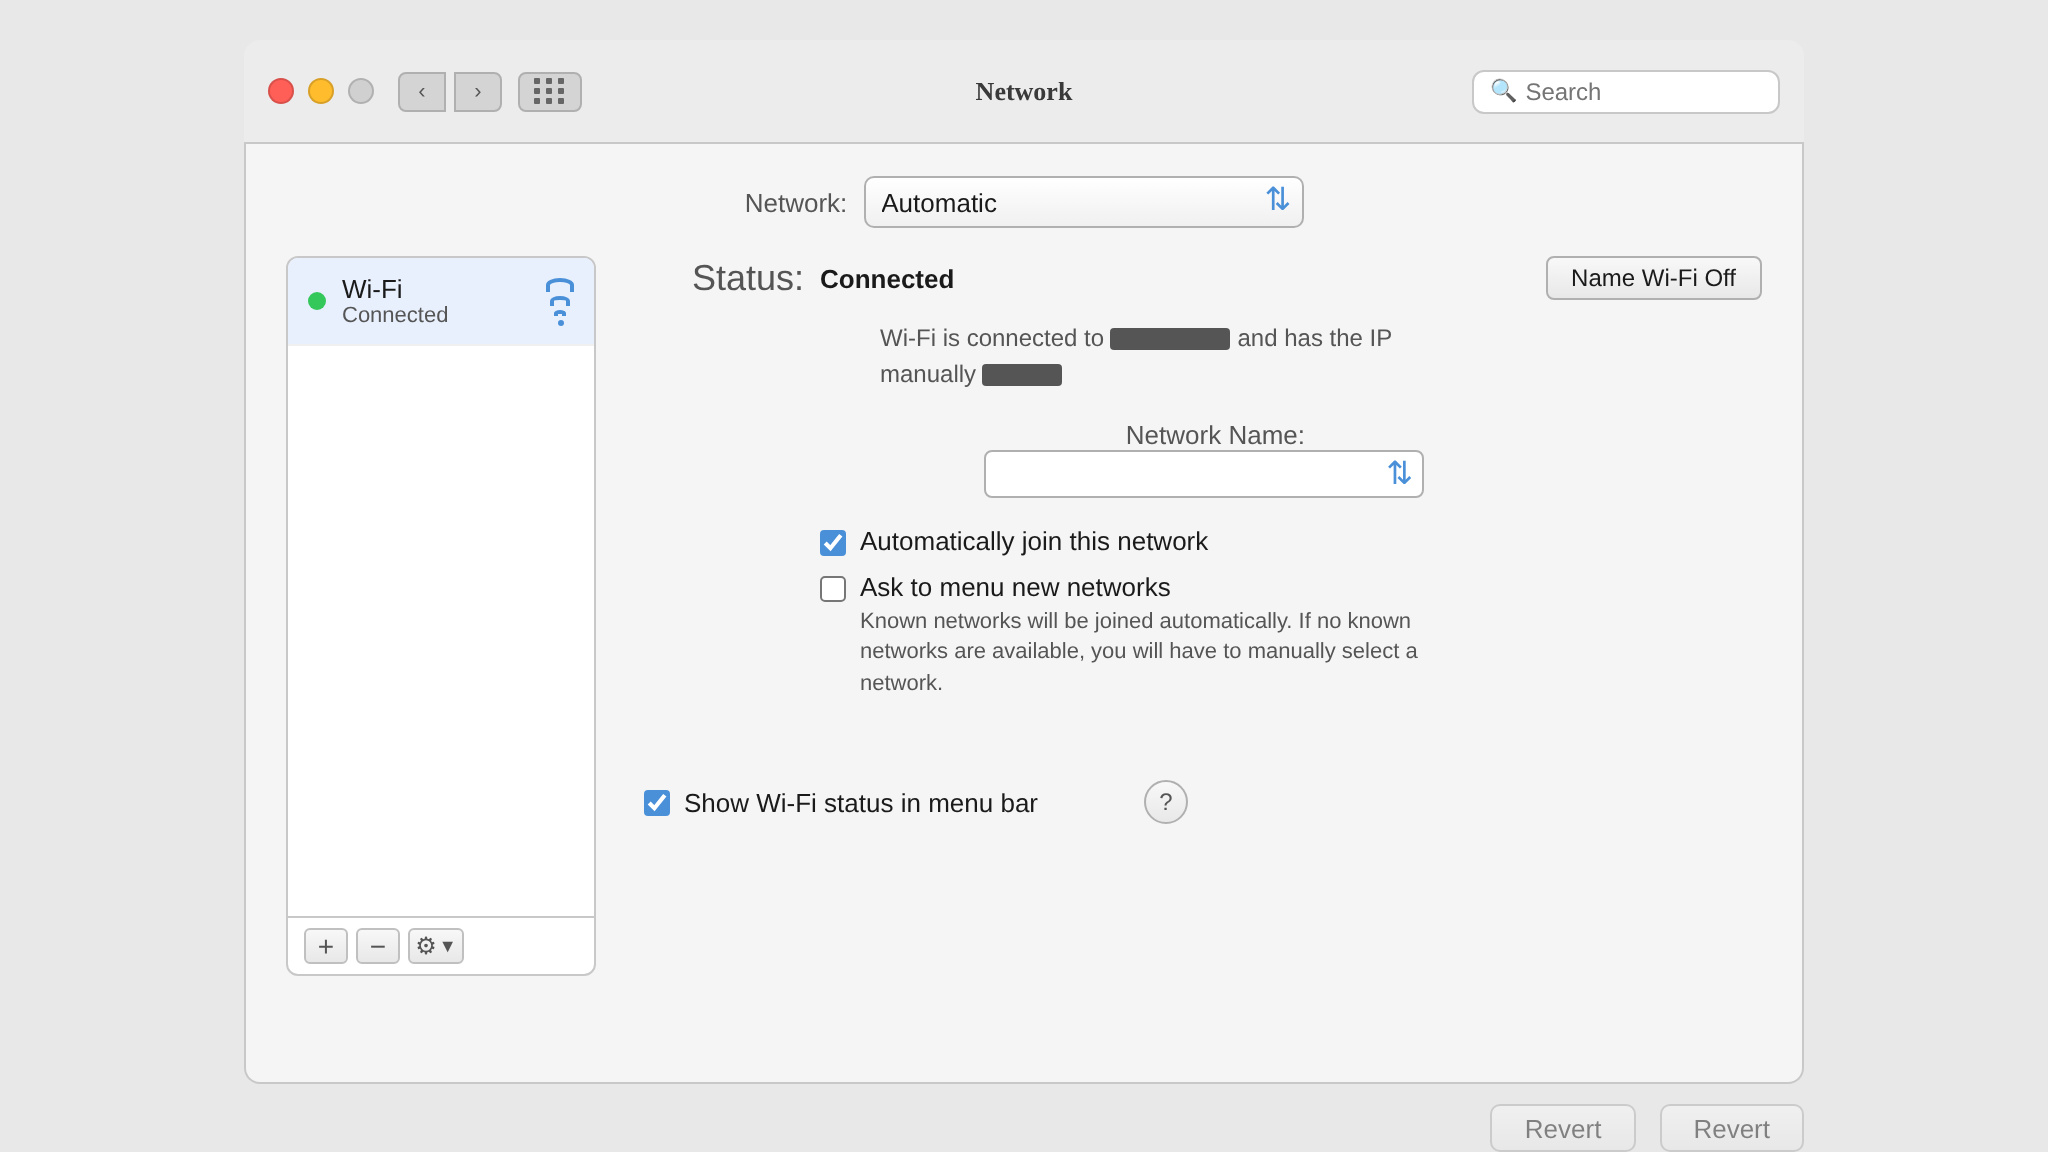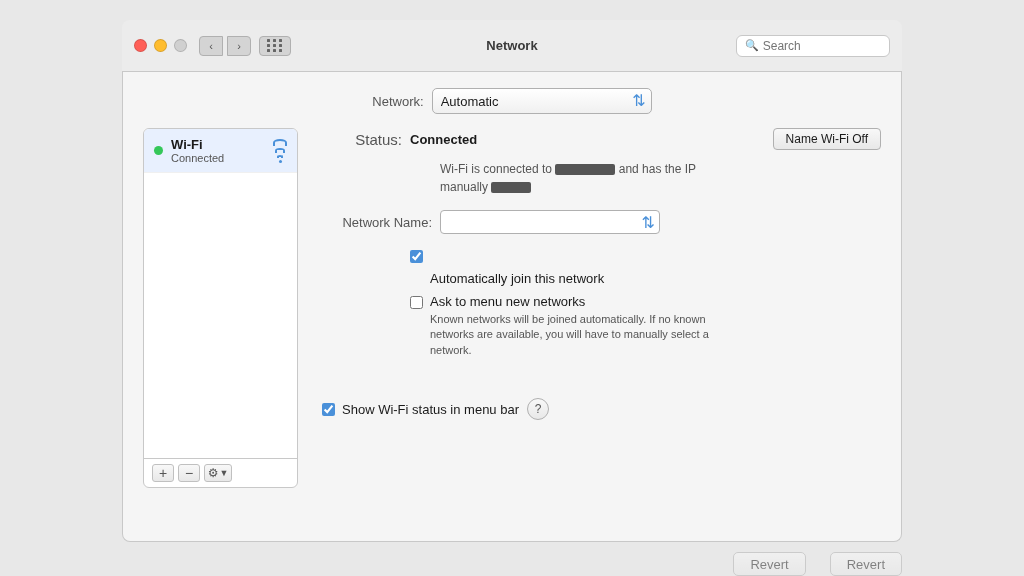--- a/index.html
+++ b/index.html
@@ -93,20 +93,21 @@
       border-radius: 0.5px;
     }
 
     .window-title {
       position: absolute;
       left: 50%;
       transform: translateX(-50%);
       font-size: 13px;
       font-weight: 600;
       color: #3a3a3a;
+      font-family: Liberation Serif, serif;
     }
 
     .search-box {
       margin-left: auto;
       display: flex;
       align-items: center;
       background: white;
       border: 1px solid #c8c8c8;
       border-radius: 6px;
       padding: 3px 8px;
@@ -223,21 +224,21 @@
       margin-right: 8px;
       flex-shrink: 0;
     }
 
     .sidebar-item-info {
       flex: 1;
     }
 
     .sidebar-item-name {
       font-size: 13px;
-      font-weight: 700;
+      font-weight: 400;
       color: #1a1a1a;
     }
 
     .sidebar-item-status {
       font-size: 11px;
       color: #555;
     }
 
     .sidebar-footer {
       display: flex;
@@ -284,21 +285,21 @@
       padding: 0 0 0 24px;
     }
 
     .status-row {
       display: flex;
       align-items: center;
       margin-bottom: 10px;
     }
 
     .status-label {
-      font-size: 15px;
+      font-size: 18px;
       color: #555;
       width: 80px;
       text-align: right;
       margin-right: 8px;
     }
 
     .status-value {
       font-size: 13px;
       font-weight: 700;
       color: #1a1a1a;
@@ -341,20 +342,21 @@
       width: 40px;
       height: 11px;
       vertical-align: middle;
       border-radius: 2px;
     }
 
     .network-name-row {
       display: flex;
       align-items: center;
       margin-bottom: 14px;
+      flex-direction: column;
     }
 
     .network-name-label {
       font-size: 13px;
       color: #555;
       width: 110px;
       text-align: right;
       margin-right: 8px;
     }
 
@@ -393,21 +395,20 @@
 
     .checkbox-row input[type="checkbox"] {
       margin-right: 7px;
       margin-top: 2px;
       flex-shrink: 0;
     }
 
     .checkbox-label {
       font-size: 13px;
       color: #1a1a1a;
-      margin-top: 23px;
     }
 
     .checkbox-sublabel {
       font-size: 11px;
       color: #555;
       line-height: 1.4;
       margin-top: 3px;
       max-width: 280px;
     }
 
@@ -459,21 +460,21 @@
       margin-left: 8px;
       color: #555;
     }
 
     
     .action-bar {
       width: 780px;
       display: flex;
       justify-content: flex-end;
       padding: 10px 0 0 0;
-      gap: 24px;
+      gap: 12px;
     }
 
     .action-btn {
       height: 24px;
       padding: 0 16px;
       background: linear-gradient(to bottom, #f8f8f8, #e8e8e8);
       border: 1px solid #b0b0b0;
       border-radius: 5px;
       font-size: 13px;
       cursor: pointer;
@@ -614,21 +615,21 @@
       </div>
 
       <div class="checkbox-row">
         <input type="checkbox" id="ask-join" style="">
         <div>
           <label for="ask-join" class="checkbox-label">Ask to menu new networks</label>
           <div class="checkbox-sublabel">Known networks will be joined automatically. If no known networks are available, you will have to manually select a network.</div>
         </div>
       </div>
 
-      <div class="bottom-bar" style="margin-top: 40px;">
+      <div class="bottom-bar" style="margin-top: 40px; gap: 45px;">
         <div class="show-wifi-checkbox">
           <input type="checkbox" id="show-wifi" checked="" style="">
           <label for="show-wifi" class="show-wifi-label">Show Wi-Fi status in menu bar</label>
         </div>
         <div class="help-btn">?</div>
       </div>
 
     </div>
   </div>
 </div>

